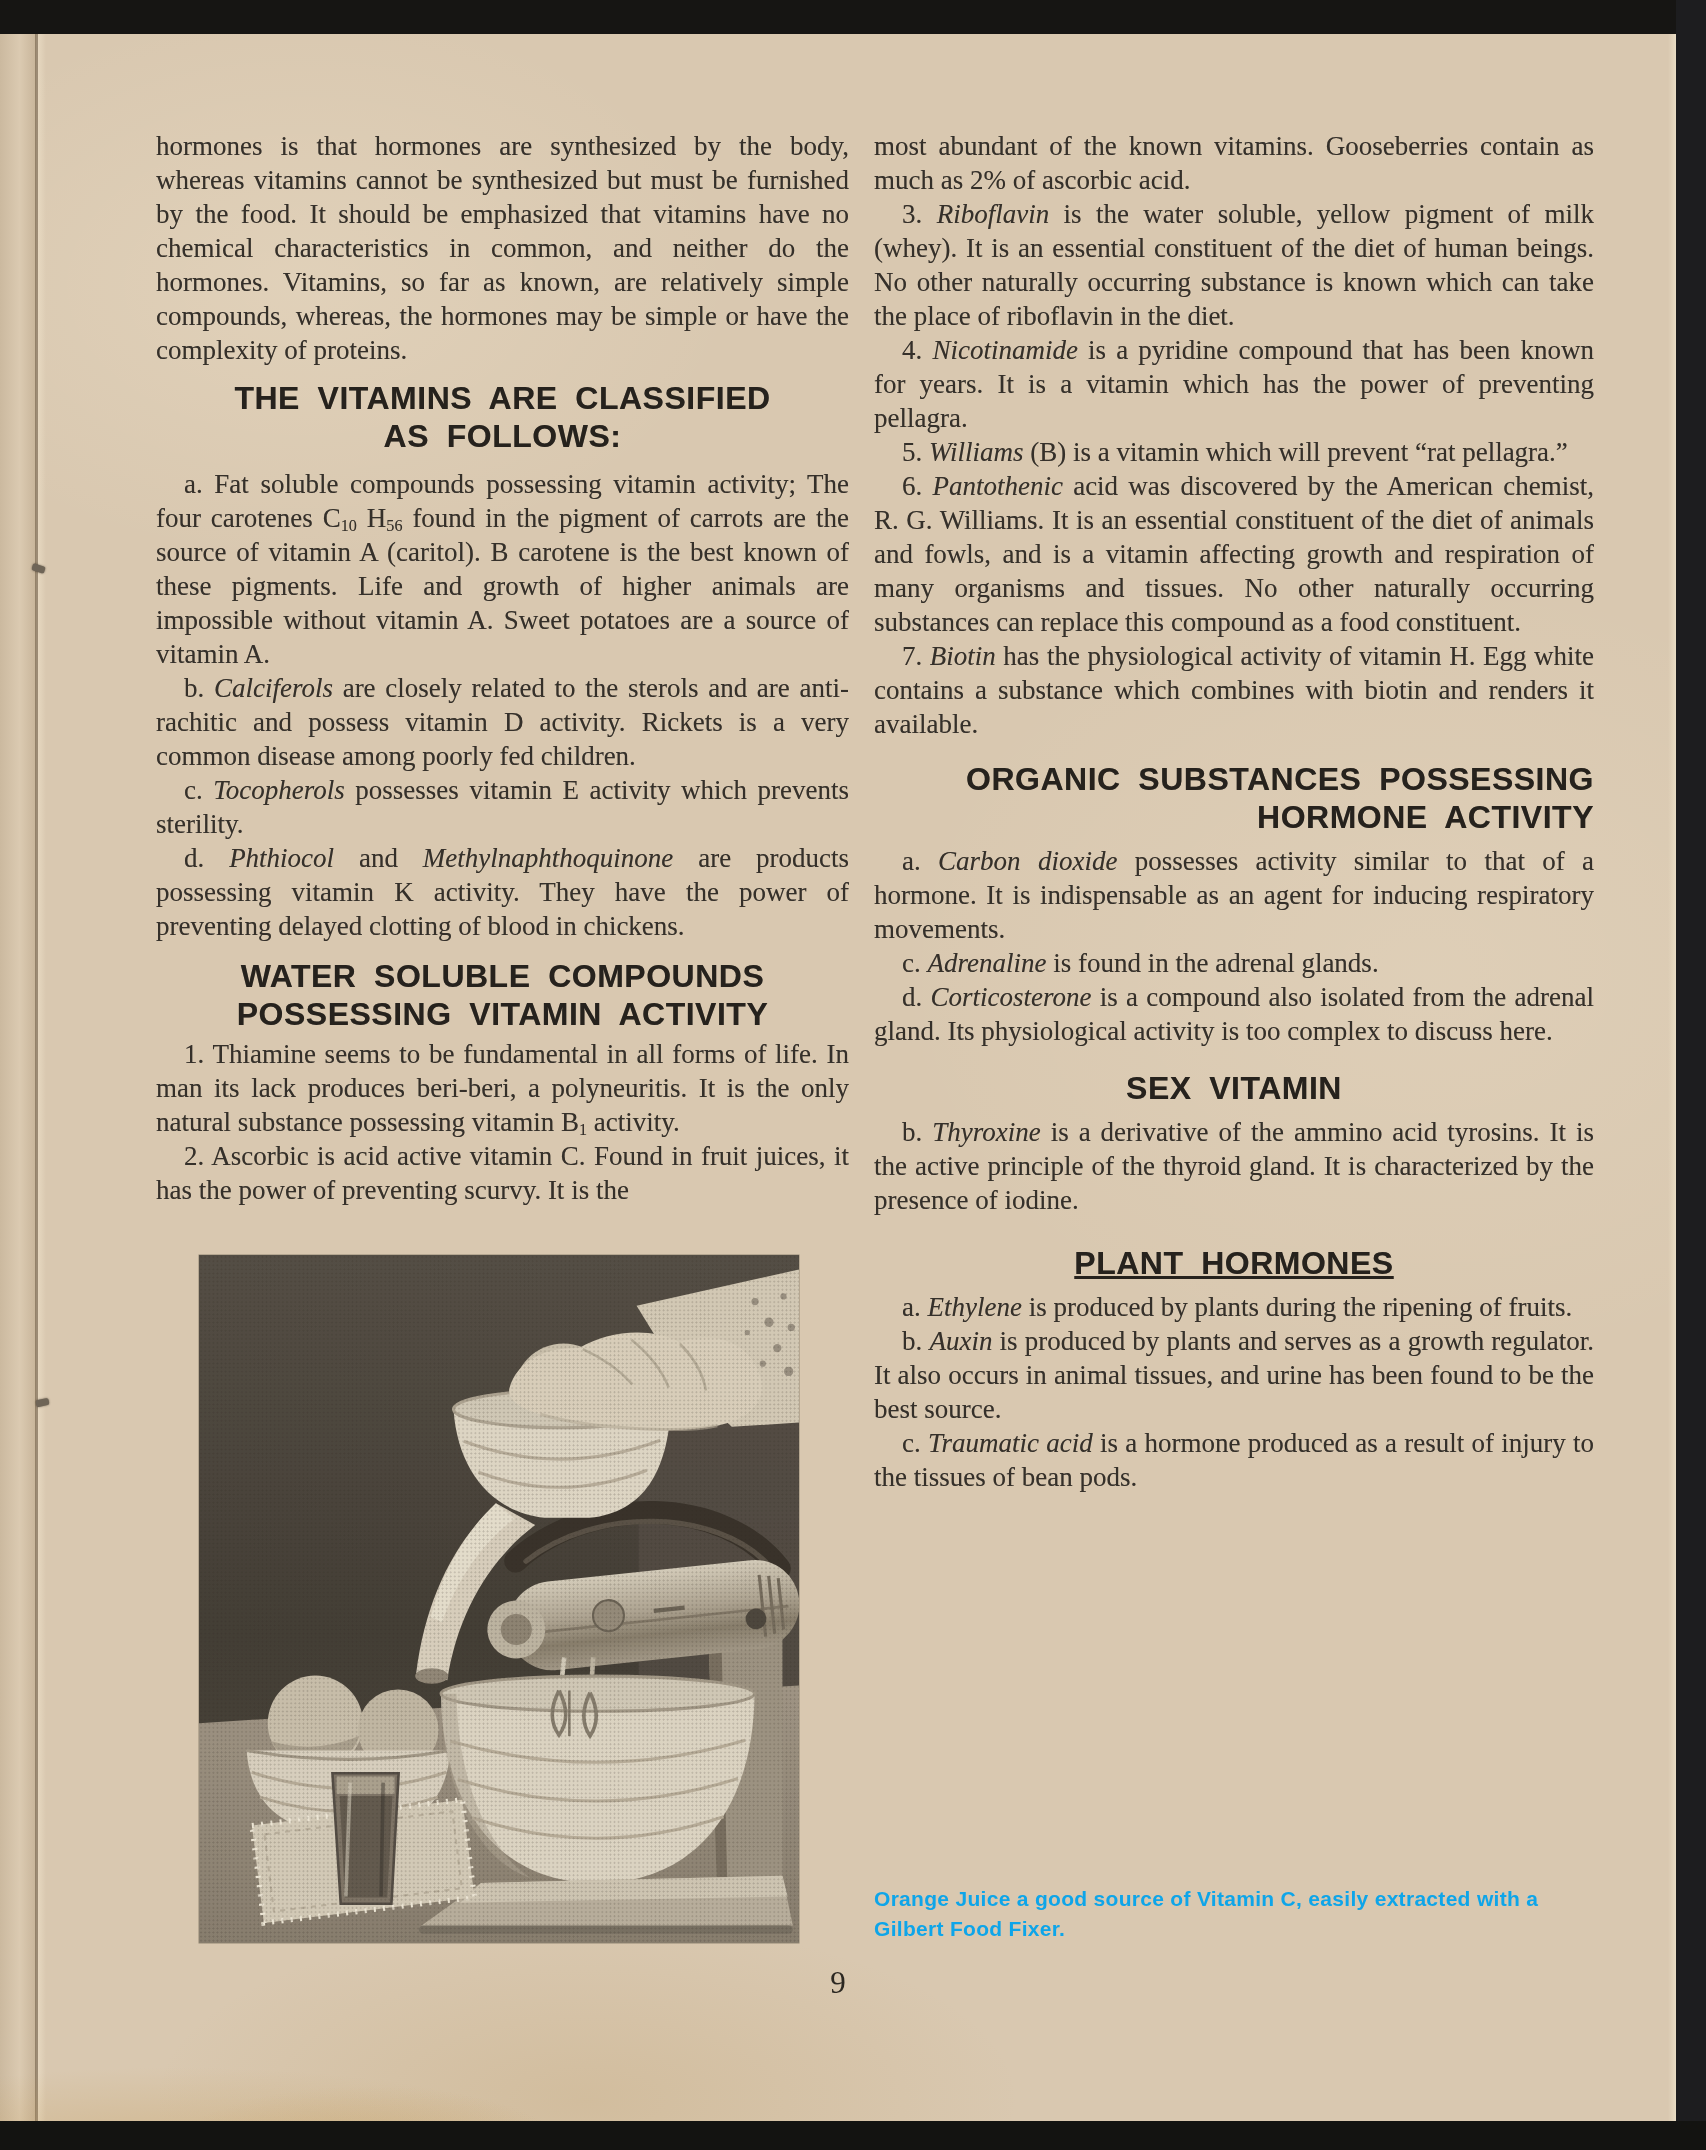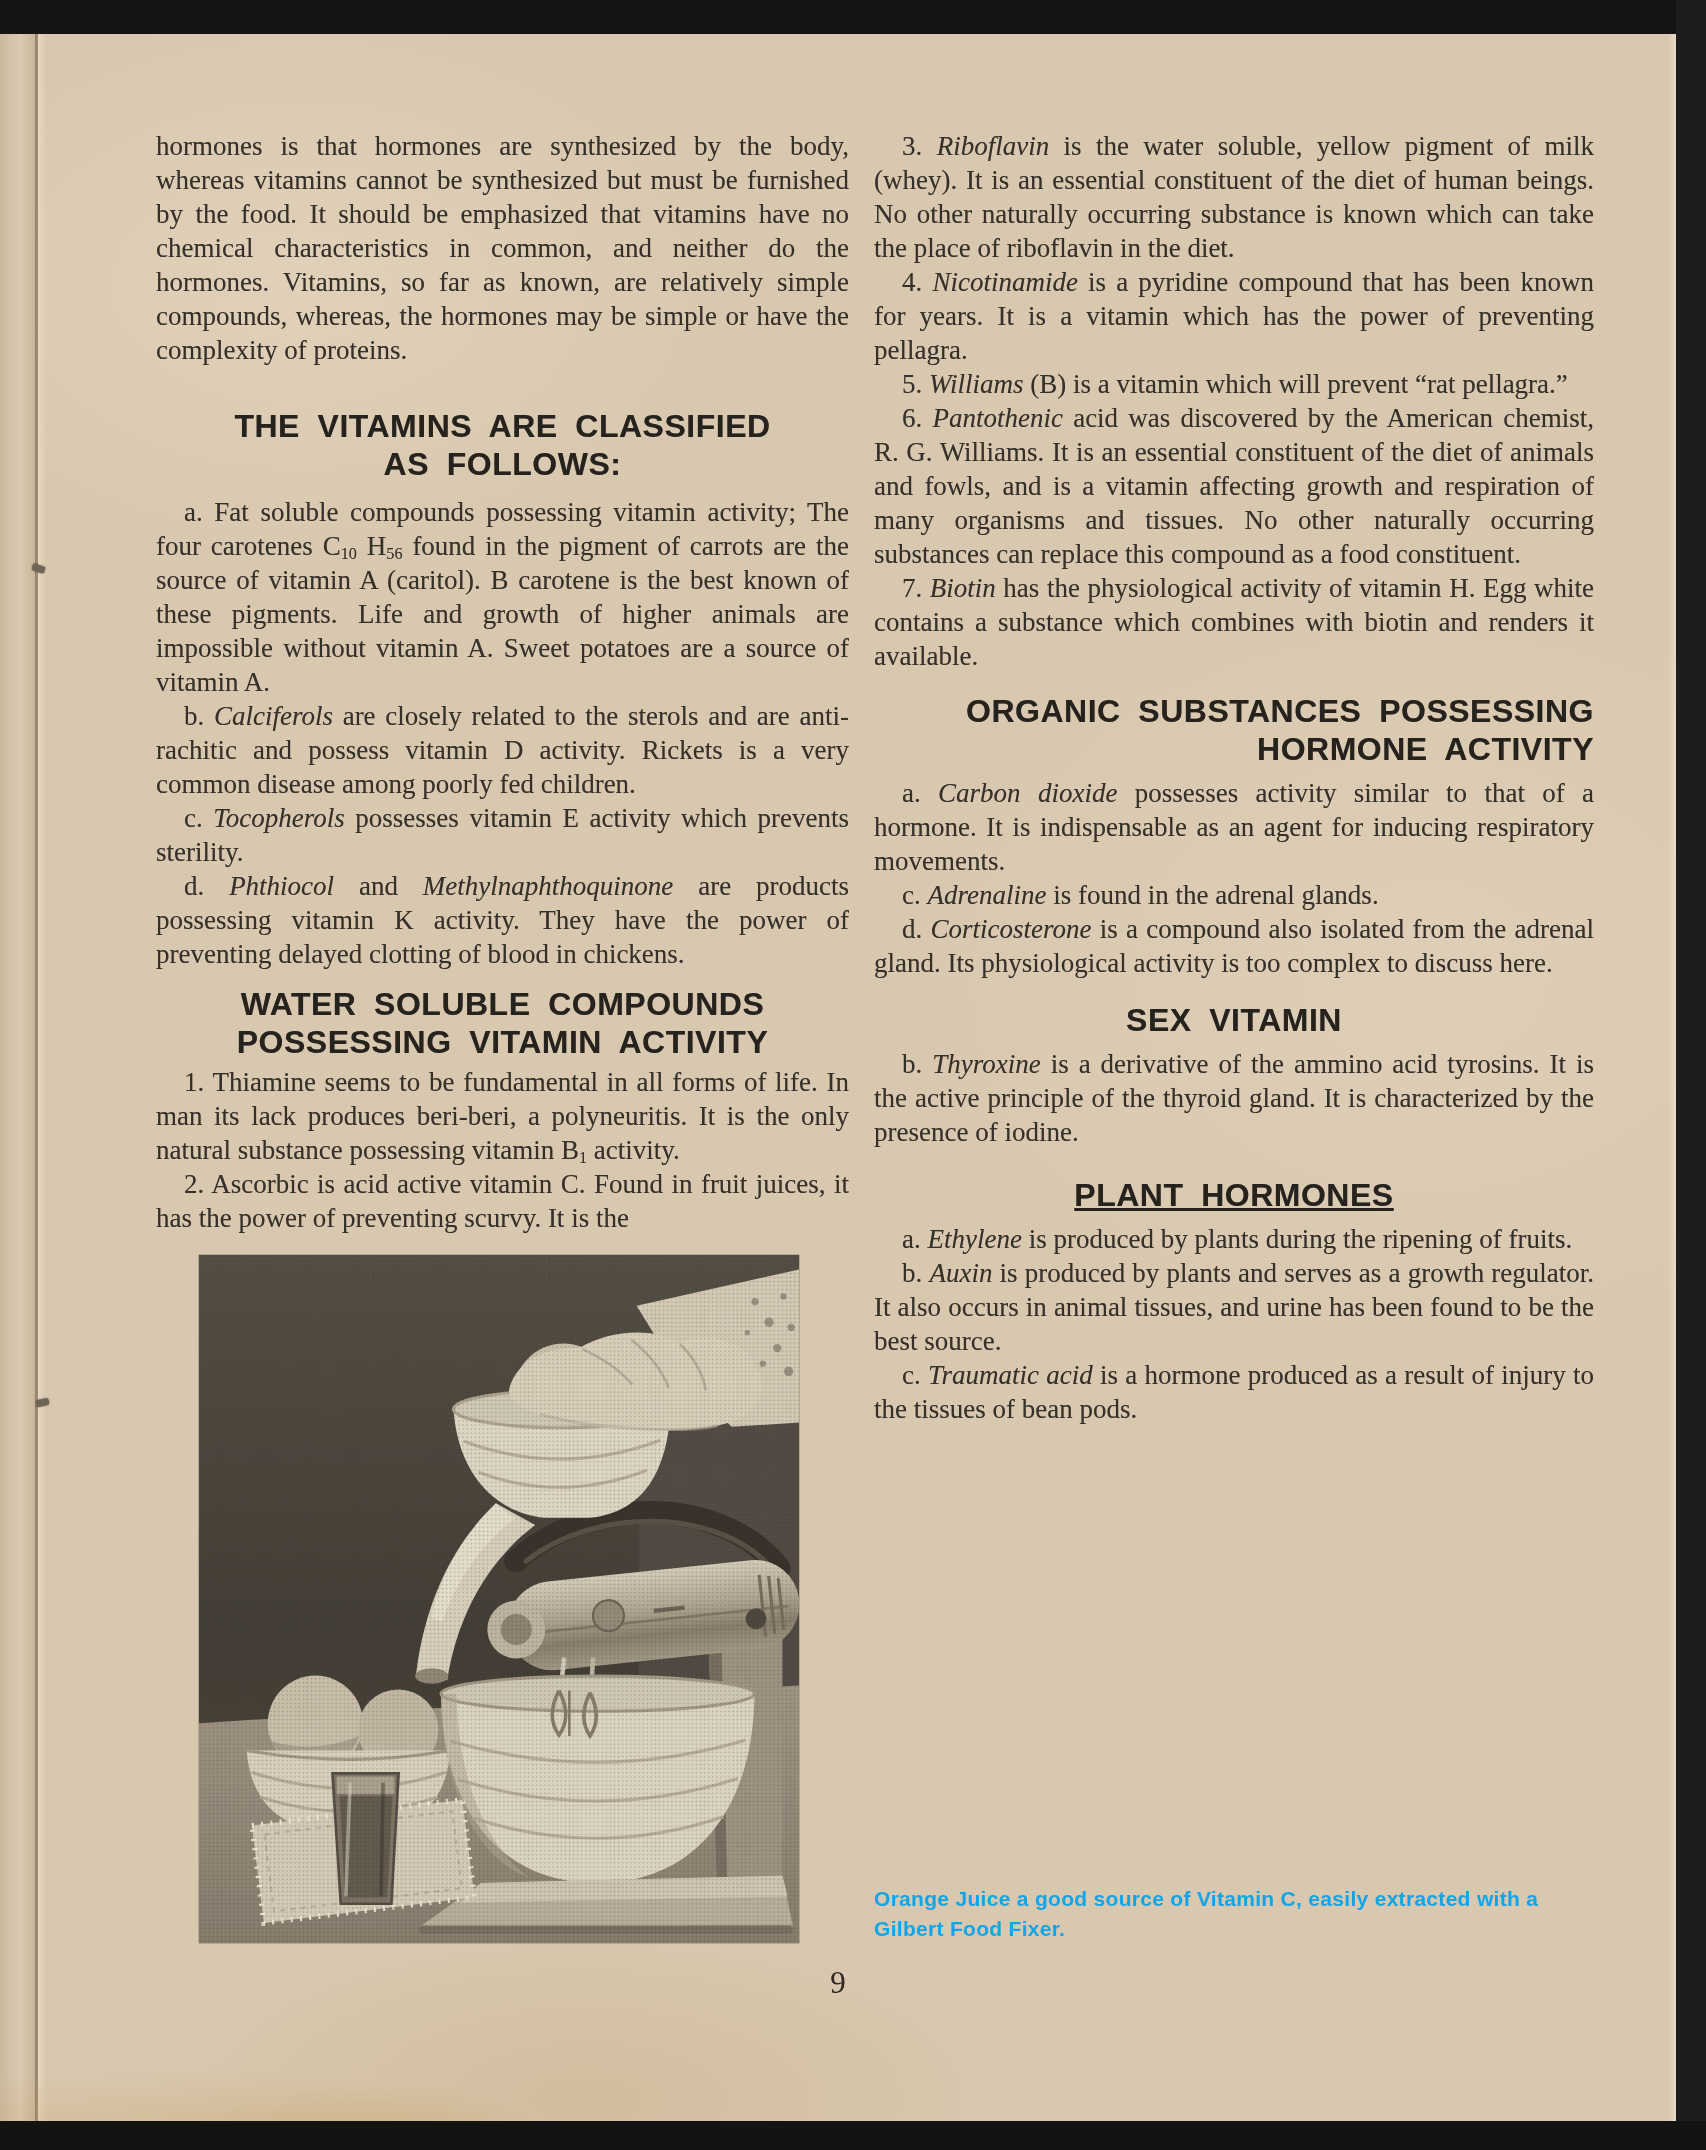--- a/index.html
+++ b/index.html
@@ -64,21 +64,21 @@
   }
   .indent{text-indent:28px;}
   sub{font-size:0.6em;line-height:0;vertical-align:-0.22em;}
   .heading{
     font-family:"Liberation Sans",sans-serif;font-weight:700;color:var(--heading);
     text-align:center;font-size:32px;line-height:38px;
     letter-spacing:0.5px;word-spacing:8.3px;margin:0;
     text-shadow:0 0 0.5px rgba(38,34,29,0.4);
   }
   .heading span{display:block;}
-  .mt-vitamins{margin-top:40px;margin-bottom:12.4px;}
+  .mt-vitamins{margin-top:12px;margin-bottom:12.4px;}
   .mt-water{margin-top:13.4px;margin-bottom:4.1px;}
   .mt-organic{margin-top:18.6px;margin-bottom:8.3px;text-align:right;}
   .mt-sex{margin-top:20.7px;margin-bottom:8.3px;}
   .mt-plant{margin-top:27px;margin-bottom:8.3px;text-decoration:underline;}
   .caption{
     position:absolute;left:874px;top:1884px;width:724px;
     font-family:"Liberation Sans",sans-serif;font-weight:700;
     font-size:21px;line-height:29.5px;color:#0ea5e9;letter-spacing:0.3px;
     text-align:left;
   }
@@ -126,20 +126,21 @@
   <p class="body indent">d. <i>Phthiocol</i> and <i>Methylnaphthoquinone</i> are products possessing vitamin K activity. They have the power of preventing delayed clotting of blood in chickens.</p>
   <h3 class="heading mt-water">
     <span>WATER SOLUBLE COMPOUNDS</span>
     <span>POSSESSING VITAMIN ACTIVITY</span>
   </h3>
   <p class="body indent">1. Thiamine seems to be fundamental in all forms of life. In man its lack produces beri-beri, a polyneuritis. It is the only natural substance possessing vitamin B<sub>1</sub> activity.</p>
   <p class="body indent">2. Ascorbic is acid active vitamin C. Found in fruit juices, it has the power of preventing scurvy. It is the</p>
 </div>
 
 <div class="col col-right">
+  <p class="body">most abundant of the known vitamins. Gooseberries contain as much as 2% of ascorbic acid.</p>
   <p class="body indent">3. <i>Riboflavin</i> is the water soluble, yellow pigment of milk (whey). It is an essential constituent of the diet of human beings. No other naturally occurring substance is known which can take the place of riboflavin in the diet.</p>
   <p class="body indent">4. <i>Nicotinamide</i> is a pyridine compound that has been known for years. It is a vitamin which has the power of preventing pellagra.</p>
   <p class="body indent">5. <i>Williams</i> (B) is a vitamin which will prevent “rat pellagra.”</p>
   <p class="body indent">6. <i>Pantothenic</i> acid was discovered by the American chemist, R. G. Williams. It is an essential constituent of the diet of animals and fowls, and is a vitamin affecting growth and respiration of many organisms and tissues. No other naturally occurring substances can replace this compound as a food constituent.</p>
   <p class="body indent">7. <i>Biotin</i> has the physiological activity of vitamin H. Egg white contains a substance which combines with biotin and renders it available.</p>
   <h3 class="heading mt-organic">
     <span>ORGANIC SUBSTANCES POSSESSING</span>
     <span>HORMONE ACTIVITY</span>
   </h3>
   <p class="body indent">a. <i>Carbon dioxide</i> possesses activity similar to that of a hormone. It is indispensable as an agent for inducing respiratory movements.</p>

